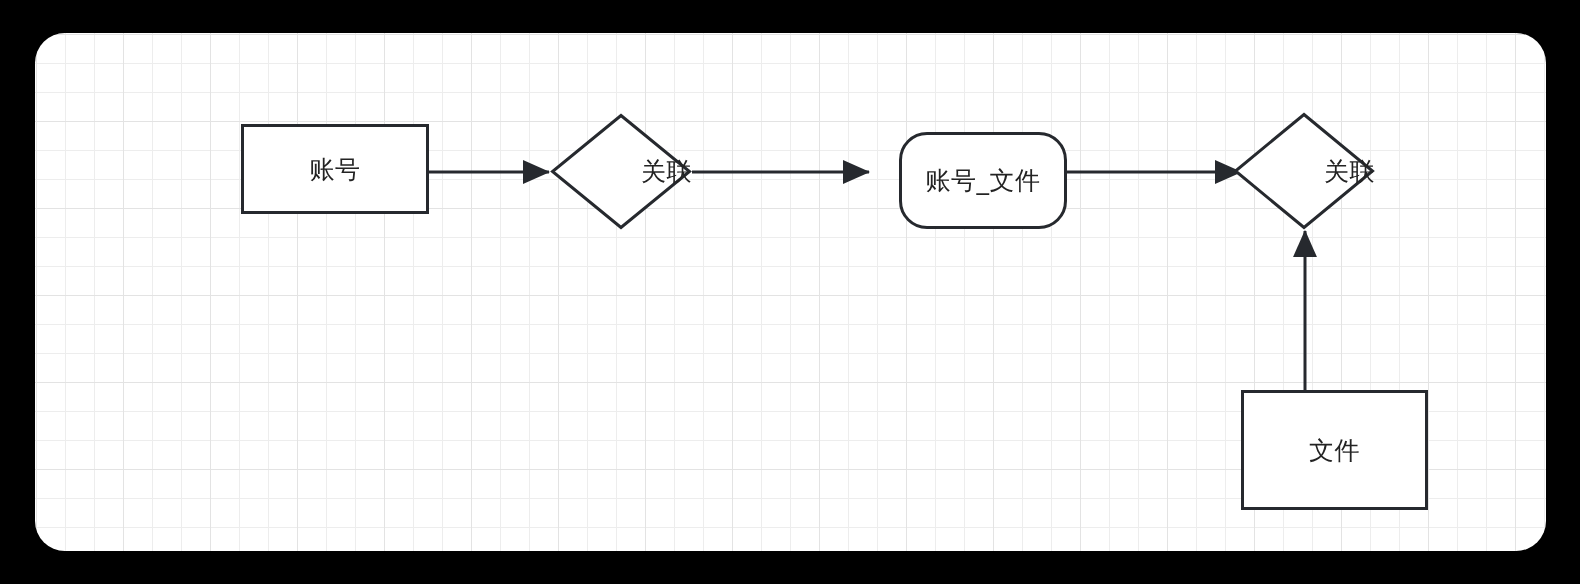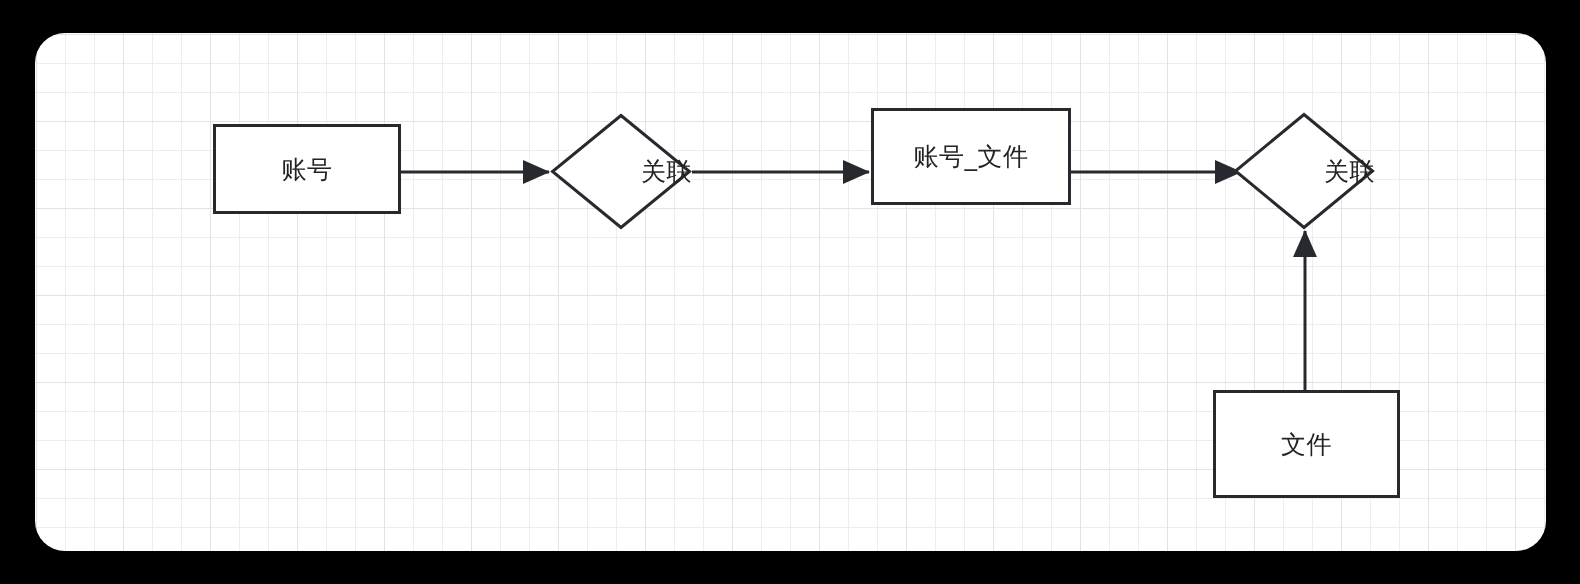--- a/index.html
+++ b/index.html
@@ -47,20 +47,21 @@
   .node {
     position: absolute;
     box-sizing: border-box;
     display: flex;
     align-items: center;
     justify-content: center;
   }
   .entity {
     background: #ffffff;
     border: 3px solid #26292e;
+    margin-left: 28px;
   }
   .entity-label, .rel-label {
     font-size: 25px;
     color: #232323;
     line-height: 1;
     letter-spacing: 0.5px;
     white-space: nowrap;
   }
   .rel-wrap {
     position: absolute;
@@ -114,30 +115,30 @@
 
   <div class="rel-wrap" style="left:550px; top:113px; width:142px; height:117px;">
     <svg width="142" height="117" viewBox="0 0 142 117">
       <polygon points="71,2.5 139.5,58.5 71,114.5 2.5,58.5" fill="#ffffff" stroke="#26292e" stroke-width="3" stroke-linejoin="miter"></polygon>
     </svg>
     <div class="rel-label-abs">
       <span class="rel-label">关联</span>
     </div>
   </div>
 
-  <div class="node entity" style="left:871px; top:108px; width:200px; height:97px;">
+  <div class="node entity" style="left:871px; top:132px; width:168px; height:97px;border-radius:28px;">
     <span class="entity-label">账号_文件</span>
   </div>
 
   <div class="rel-wrap" style="left:1233px; top:112px; width:142px; height:118px;">
     <svg width="142" height="118" viewBox="0 0 142 118">
       <polygon points="71,2.5 139.5,59 71,115.5 2.5,59" fill="#ffffff" stroke="#26292e" stroke-width="3" stroke-linejoin="miter"></polygon>
     </svg>
     <div class="rel-label-abs">
       <span class="rel-label">关联</span>
     </div>
   </div>
 
-  <div class="node entity" style="left:1213px; top:390px; width:187px; height:108px;">
+  <div class="node entity" style="left:1213px; top:390px; width:187px; height:120px;">
     <span class="entity-label">文件</span>
   </div>
 
 </div>
 
 </body></html>

